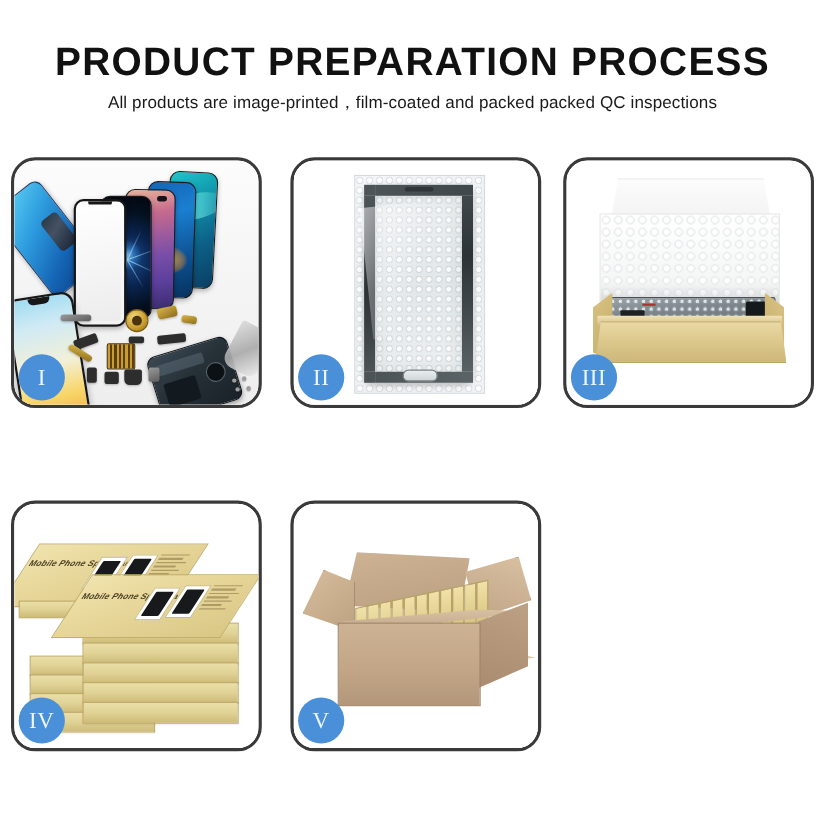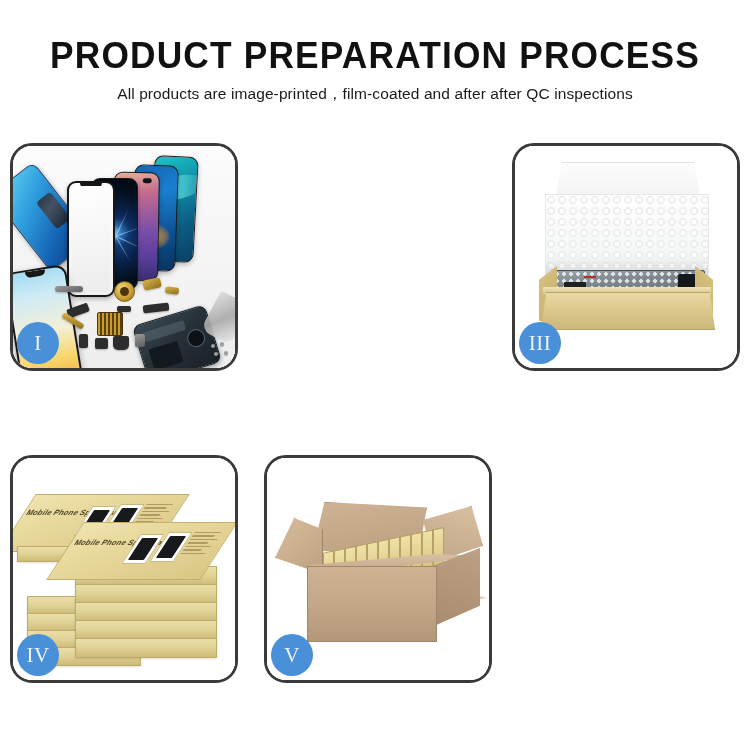--- a/index.html
+++ b/index.html
@@ -373,21 +373,21 @@
     pointer-events:none;
   }
 </style>
 </head>
 <body>
 
 <div id="page">
 
   <div class="header">
     <div class="title">PRODUCT PREPARATION PROCESS</div>
-    <div class="subtitle">All products are image-printed，film-coated and after after QC inspections</div>
+    <div class="subtitle">All products are image-printed，film-coated and packed packed QC inspections</div>
   </div>
 
   <div class="grid">
 
     <div class="panel" id="panel-1">
       <div class="inner">
         <div class="p1-bg"></div>
 
         <div class="ph-left"></div>
 
@@ -442,20 +442,32 @@
           <i style="left:2px;top:2px"></i>
             <i style="left:11px;top:0px"></i>
           <i style="left:5px;top:10px"></i>
             <i style="left:15px;top:9px"></i>
         </div>
 
         <div class="panel-badge">I</div>
       </div>
     </div>
 
+    <div class="panel" id="panel-2">
+      <div class="inner">
+        <div class="p2-bg"></div>
+        <div class="bubble-sheet"></div>
+        <div class="screen-part">
+          <span class="earpiece"></span>
+          <span class="homebtn"></span>
+        </div>
+        <div class="gloss"></div>
+        <div class="panel-badge">II</div>
+      </div>
+    </div>
 
     <div class="panel" id="panel-3">
       <div class="inner">
         <div class="p3-bg"></div>
         <div class="m-lid-back"></div>
         <div class="m-foam"></div>
         <div class="m-part">
           <span class="blk"></span>
             <span class="red"></span>
             <span class="lbl"></span>

